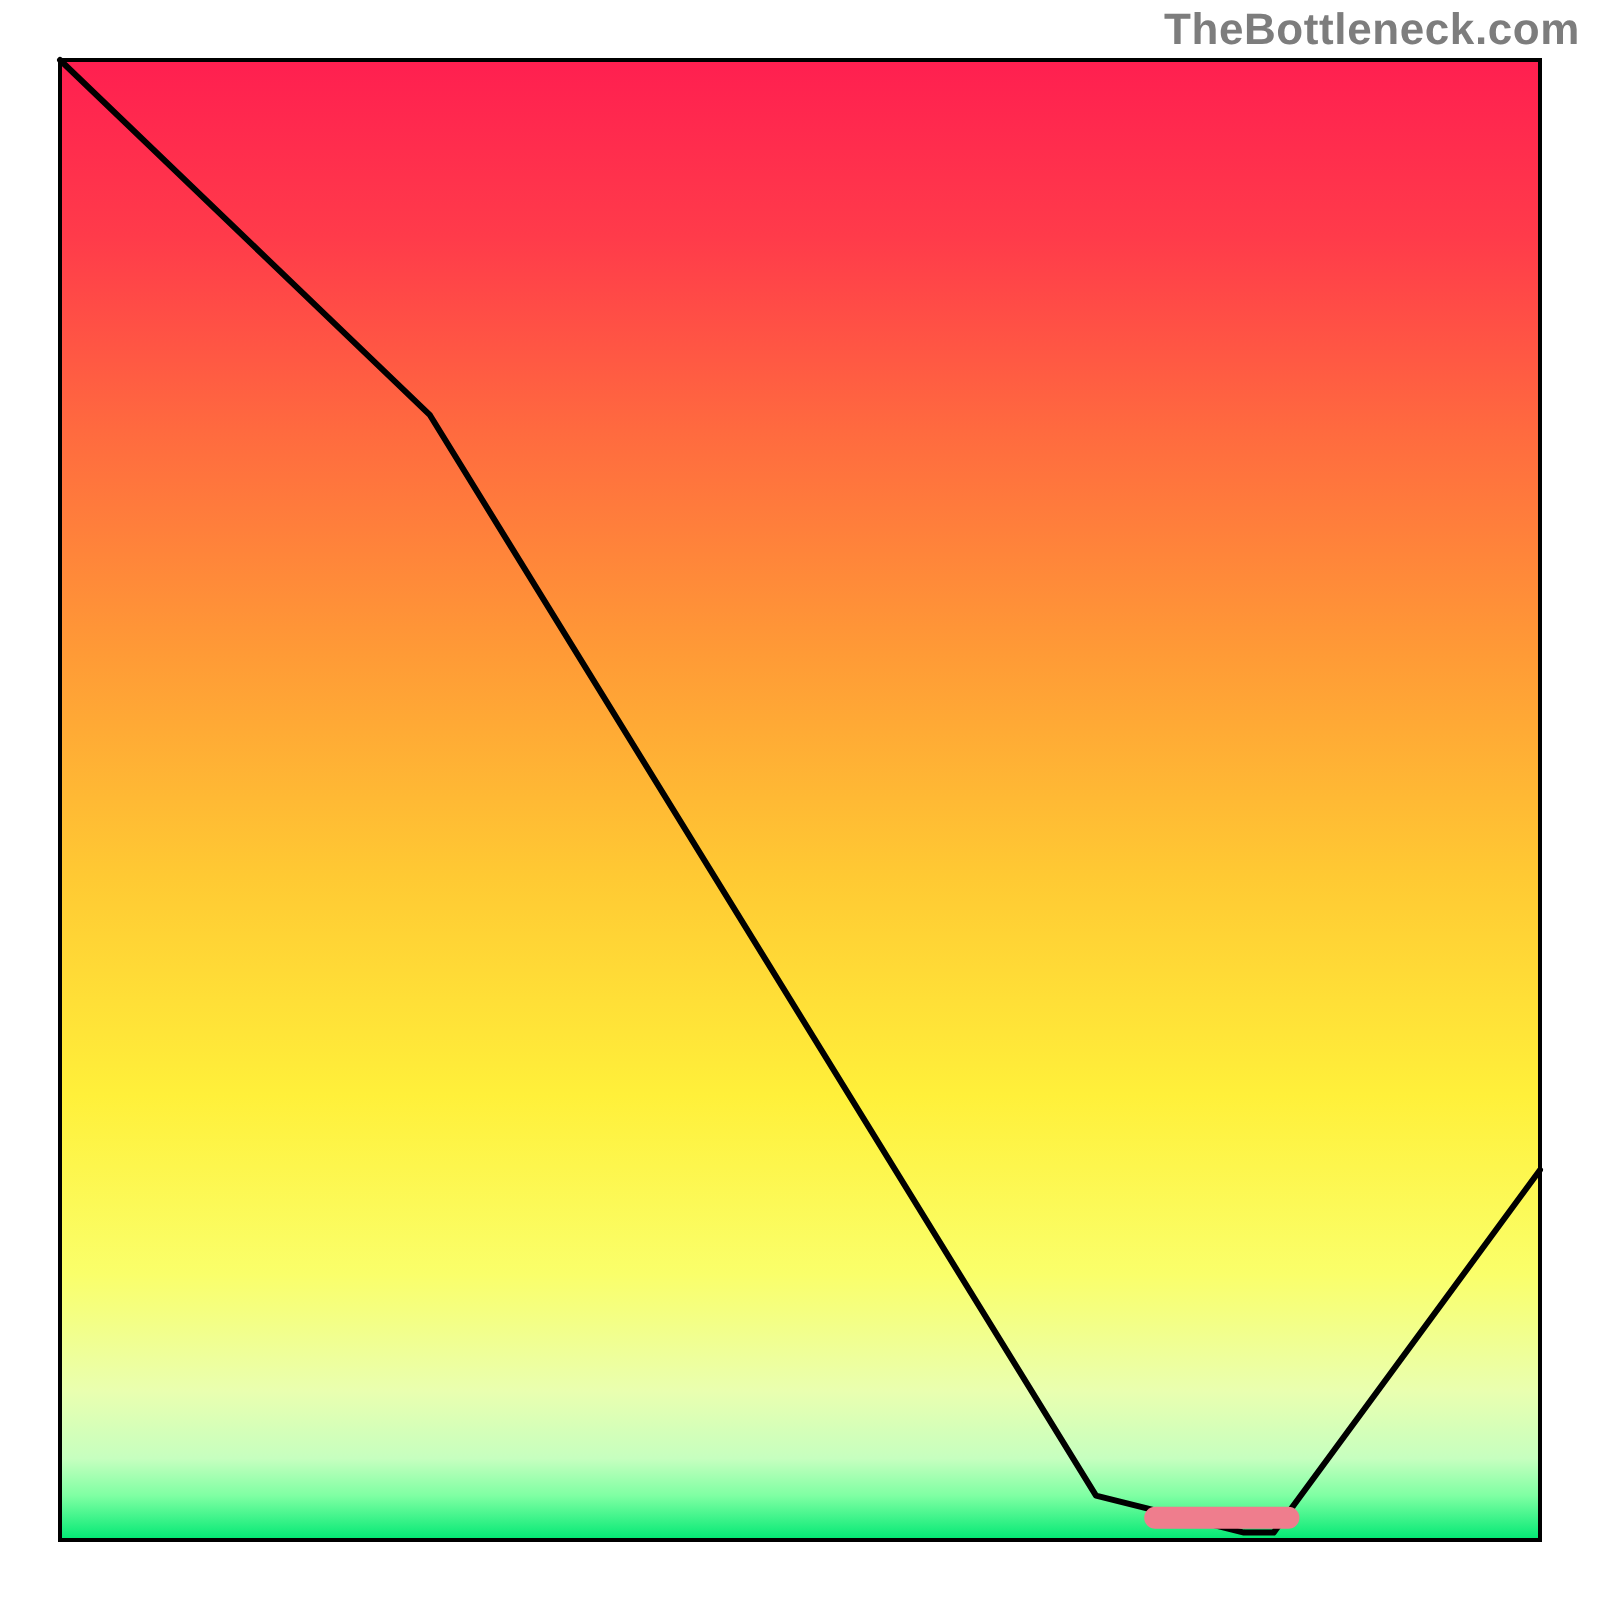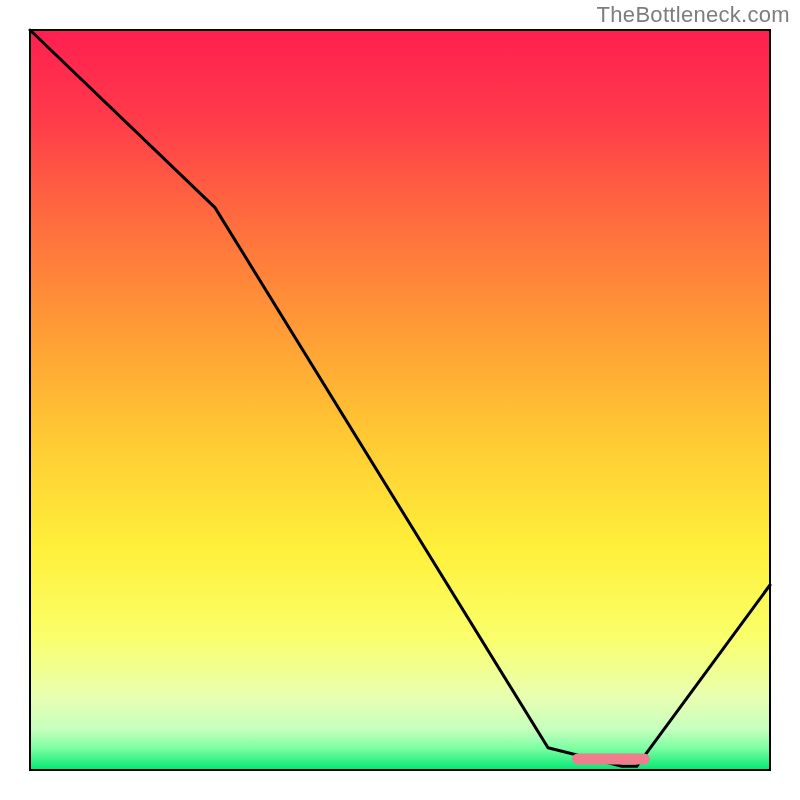--- a/index.html
+++ b/index.html
@@ -16,21 +16,21 @@
     left: 0;
     top: 0;
     width: 800px;
     height: 800px;
   }
   .watermark {
     position: absolute;
     top: 2px;
     right: 10px;
     font-size: 22px;
-    font-weight: 400;
+    font-weight: 700;
     color: #7d7d7d;
     letter-spacing: 0.3px;
   }
   svg {
     display: block;
   }
 </style>
 </head>
 <body>
 

